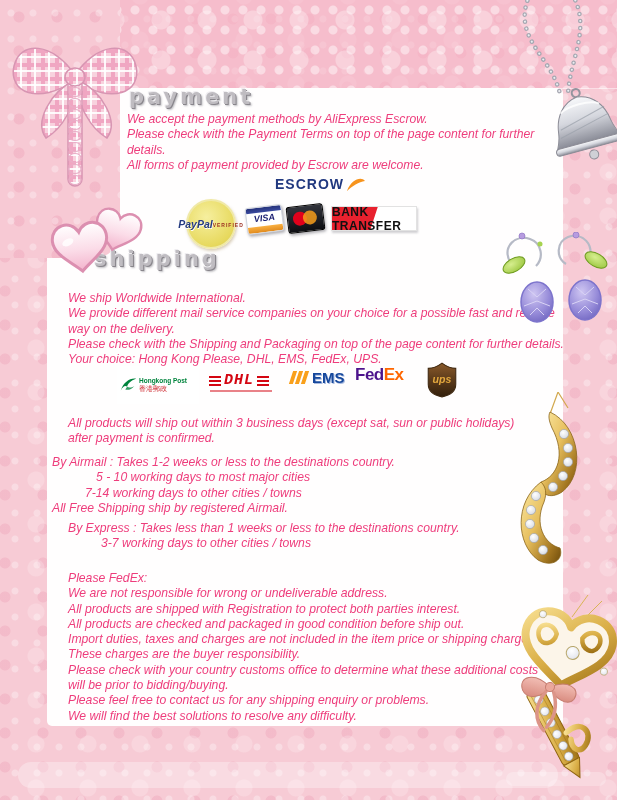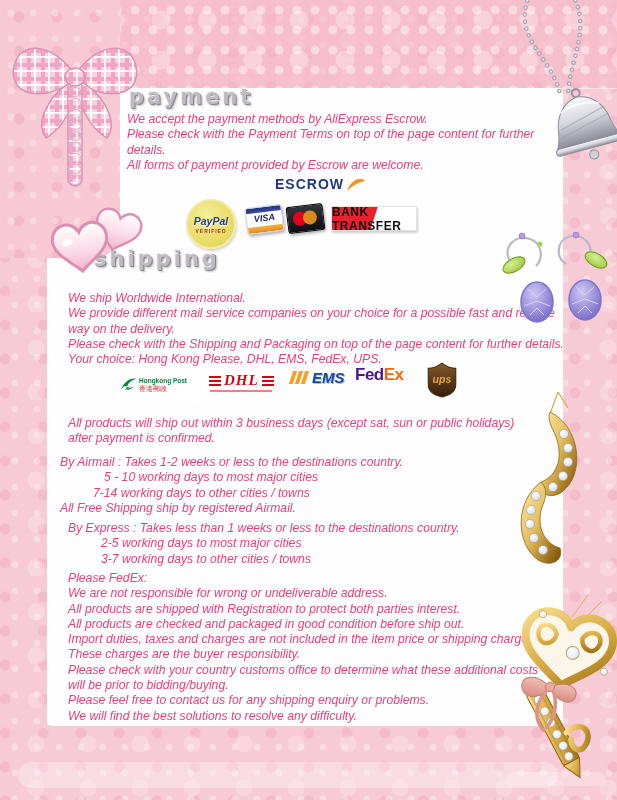--- a/index.html
+++ b/index.html
@@ -48,33 +48,33 @@
   .title-payment{left:129px;top:85px;}
   .title-shipping{left:94px;top:247px;}
 
   .txt{position:absolute;font-style:italic;font-size:12.2px;line-height:15.3px;color:#ee3d7c;}
   .txt div{white-space:nowrap;}
   .ind-a{padding-left:44px;}
   .ind-b{padding-left:33px;}
   .pay-text{left:127px;top:112px;}
   .ship-intro{left:68px;top:283px;margin-top:8px;}
   .dispatch{left:68px;top:416px;}
-  .airmail{left:60px;top:455px;}
+  .airmail{left:52px;top:455px;}
   .express{left:68px;top:521px;}
   .note{left:68px;top:571px;}
 
   .escrow{position:absolute;left:266px;top:176px;display:flex;align-items:center;}
   .escrow span{font-weight:bold;font-size:14px;letter-spacing:1px;color:#21387f;font-family:"Liberation Sans",sans-serif;margin-left:9px;}
   .escrow svg{margin-left:2px;}
 
   .paypal{
     position:absolute;left:186px;top:199px;width:46px;height:46px;border-radius:50%;
     background:radial-gradient(circle at 40% 35%, #f6ef9f, #e7d95e 70%, #d8c74a);
     border:2px solid #f0e9a8;box-shadow:1px 2px 3px rgba(150,120,60,.35);
-    display:flex;flex-direction:column;align-items:center;justify-content:center;
+    display:flex;flex-direction:row;align-items:center;justify-content:center;
   }
   .paypal .pp-name{font-weight:bold;font-style:italic;font-size:10.5px;color:#253b80;text-shadow:0.5px 0.5px 0 #fff;}
   .paypal .pp-ver{font-size:5px;font-weight:bold;letter-spacing:1px;color:#9d2f22;margin-top:1px;}
 
   .card{position:absolute;width:35px;height:25px;border-radius:3px;box-shadow:1px 2px 3px rgba(80,80,90,.45);}
   .visa{left:246px;top:206px;background:#fff;transform:rotate(-7deg);overflow:hidden;border:1px solid #cfd3dc;}
   .visa .v-top{position:absolute;left:0;top:0;width:100%;height:5px;background:linear-gradient(#26337a,#3a4a9f);}
   .visa .v-txt{position:absolute;left:0;top:6px;width:100%;text-align:center;font-weight:bold;font-style:italic;font-size:9px;color:#1a1f71;}
   .visa .v-bot{position:absolute;left:0;bottom:0;width:100%;height:6px;background:linear-gradient(#f9b041,#e08a1e);}
   .mc{left:287px;top:205px;background:linear-gradient(#33353d,#0d0e12);transform:rotate(-7deg);border:1px solid #000;}
@@ -87,27 +87,27 @@
     font-size:12px;font-weight:bold;color:#111;font-variant:small-caps;letter-spacing:.5px;}
 
   .hk{position:absolute;left:117px;top:366px;width:78px;height:36px;display:flex;align-items:center;background:#fff;padding:1px 2px;}
   .hk-texts{margin-left:2px;line-height:8px;}
   .hk-en{font-size:6.5px;font-weight:bold;color:#00843d;white-space:nowrap;}
   .hk-cn{font-size:7px;color:#cc2229;white-space:nowrap;}
 
   .dhl{position:absolute;left:206px;top:372px;display:flex;align-items:center;}
   .dash-col{display:inline-flex;flex-direction:column;gap:2px;margin:0 3px;}
   .dash-col i{width:12px;height:2px;background:#d40511;display:block;}
-  .dhl-word{font-size:15px;font-weight:bold;font-style:italic;letter-spacing:1px;color:#d40511;font-family:Liberation Serif, serif;}
+  .dhl-word{font-size:15px;font-weight:bold;font-style:italic;letter-spacing:1px;color:#d40511;font-family:Liberation Mono, monospace;}
   .dhl-sub{position:absolute;left:4px;top:18px;width:62px;height:2px;background:rgba(212,5,17,.5);}
 
   .ems{position:absolute;left:291px;top:369px;display:flex;align-items:center;}
   .ems-bars{display:inline-flex;margin-right:3px;}
   .ems-bars i{display:inline-block;width:4px;height:13px;background:#f9a01b;transform:skewX(-18deg);margin-right:2px;}
-  .ems-word{font-size:15px;font-weight:bold;font-style:italic;color:#16489c;text-shadow:1px 1px 0 #a9bbe0;}
+  .ems-word{font-size:15px;font-weight:bold;color:#16489c;text-shadow:1px 1px 0 #a9bbe0;}
 
   .fedex{position:absolute;left:355px;top:365px;font-size:17px;font-weight:bold;letter-spacing:-0.5px;}
   .fedex .fed{color:#4d148c;}
   .fedex .ex{color:#ff6600;}
 
   .ups{position:absolute;left:427px;top:362px;}
 
   .jewel{position:absolute;}
   .jewel svg{display:block;}
 </style>
@@ -229,21 +229,20 @@
 
   <div class="txt airmail">
     <div>By Airmail :  Takes 1-2 weeks or less to the destinations country.</div>
     <div class="ind-a">5 - 10 working days to most major cities</div>
     <div class="ind-b">7-14 working days to other cities / towns</div>
     <div>All Free Shipping ship by registered Airmail.</div>
   </div>
 
   <div class="txt express">
     <div>By Express : Takes less than 1 weeks or less to the destinations country.</div>
-    <div class="ind-b">2-5 working days to most major cities</div>
     <div class="ind-b">3-7 working days to other cities / towns</div>
   </div>
 
   <div class="txt note">
     <div>Please FedEx:</div>
     <div>We are not responsible for wrong or undeliverable address.</div>
     <div>All products are shipped with Registration to protect both parties interest.</div>
     <div>All products are checked and packaged in good condition before ship out.</div>
     <div>Import duties, taxes and charges are not included in the item price or shipping charges.</div>
     <div>These charges are the  buyer responsibility.</div>

